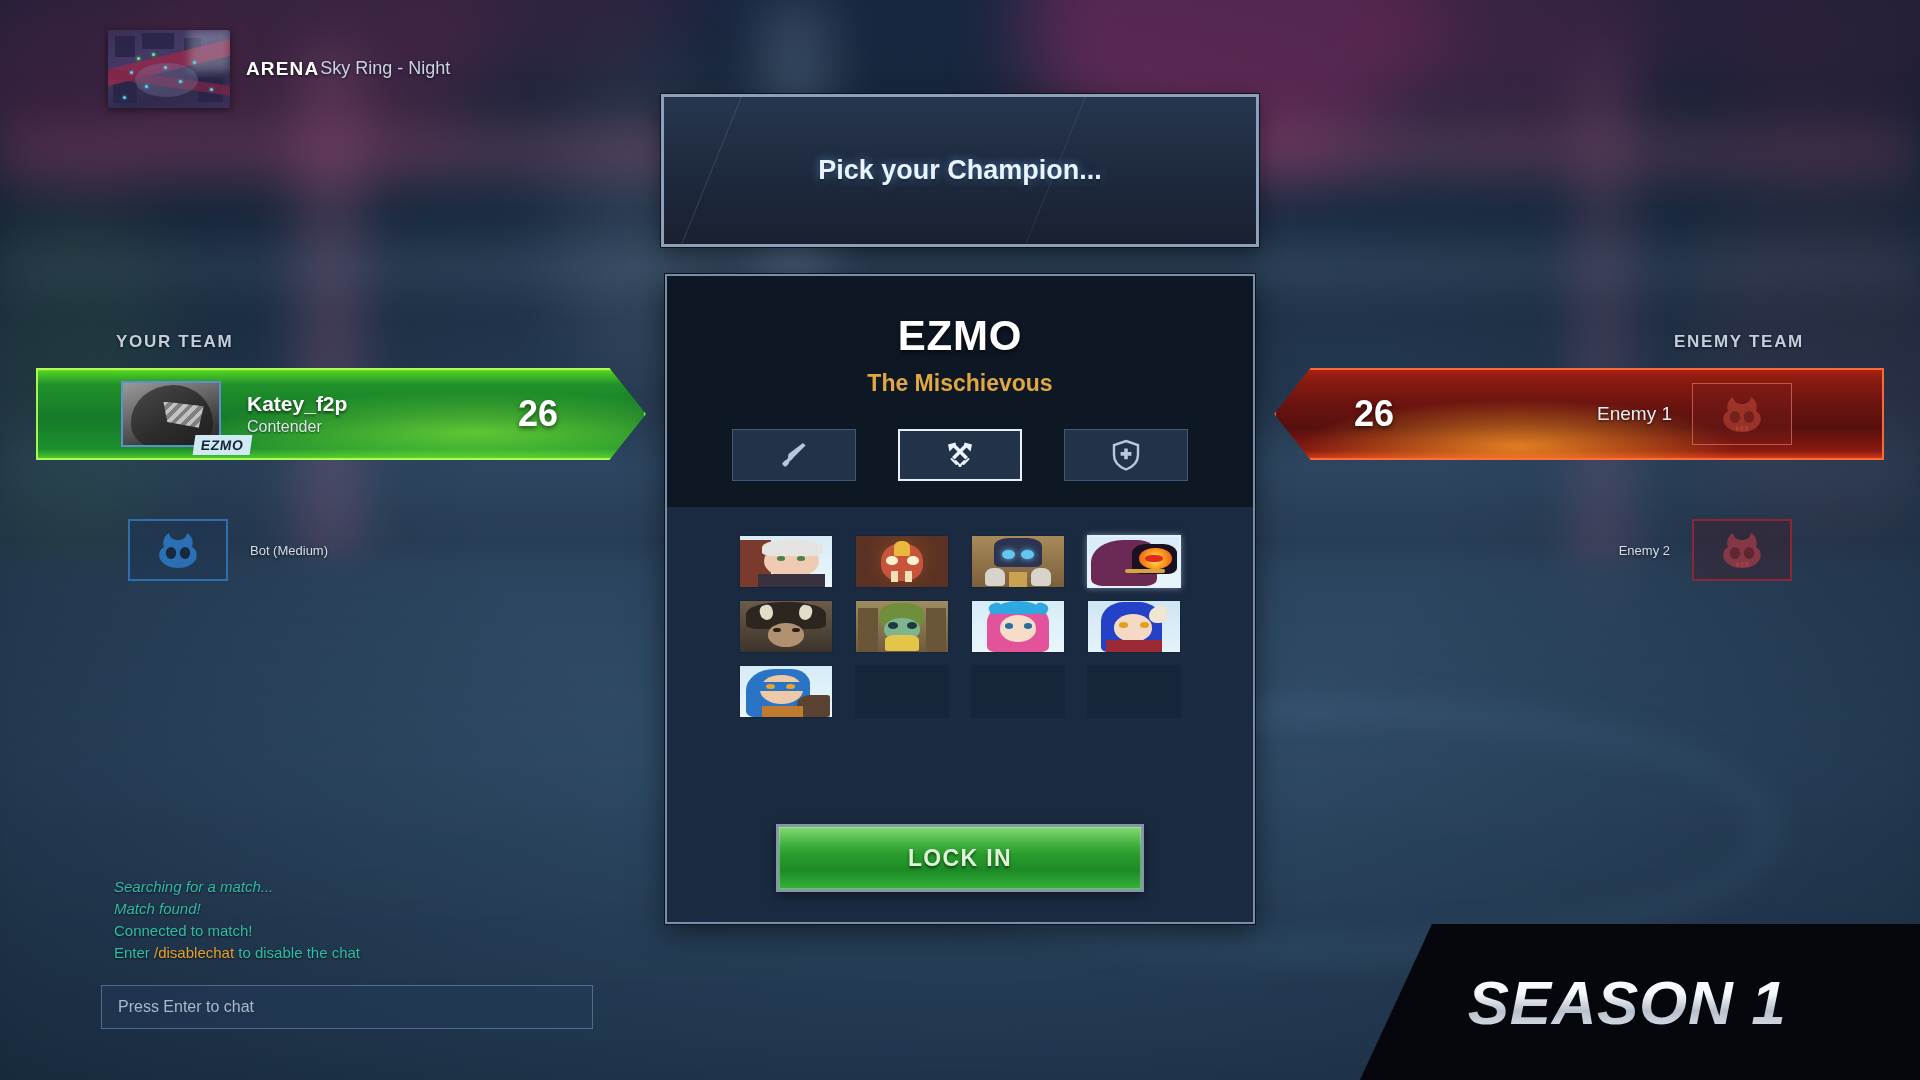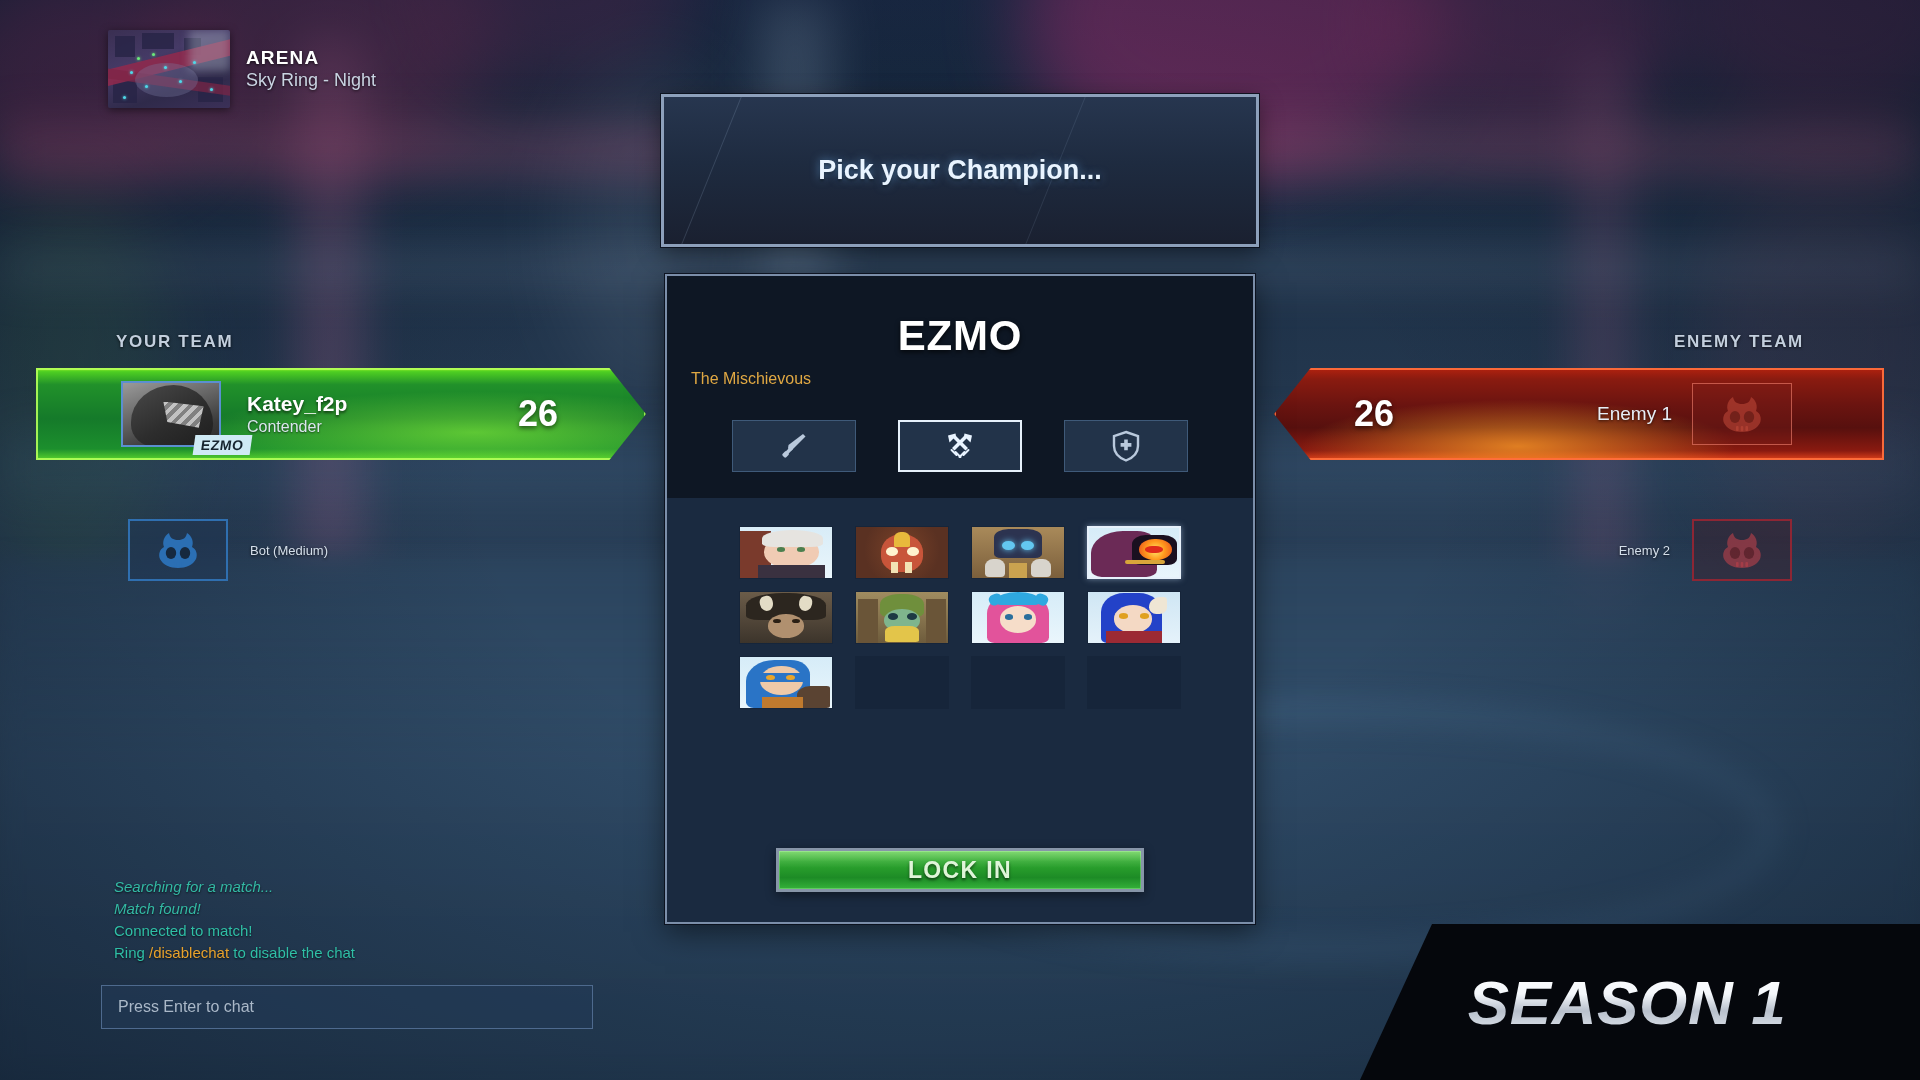--- a/index.html
+++ b/index.html
@@ -107,21 +107,21 @@
   }
   #map-thumb .mt-dot {
     position:absolute; width:3px; height:3px; border-radius:50%;
     background:#4fd8e8; box-shadow:0 0 3px #4fd8e8;
   }
   #map-thumb .mt-dotg { background:#6ce87a; box-shadow:0 0 3px #6ce87a; }
   #map-thumb .mt-fog {
     position:absolute; right:0; top:0; width:34%; height:52%;
     background:rgba(190,200,215,.35); filter: blur(4px);
   }
-  #map-text { display:flex; flex-direction:column; gap:1px; }
+  #map-text { display:flex; flex-direction:row; gap:1px; }
   #map-mode {
     font-size: 19px; font-weight: 700; letter-spacing: .06em;
     color: #ffffff; text-shadow: 0 1px 3px rgba(0,0,0,.7);
   }
   #map-name {
     font-size: 18px; font-weight: 400;
     color: #c9d4e2; text-shadow: 0 1px 3px rgba(0,0,0,.7);
   }
 
   
@@ -164,23 +164,23 @@
     flex: 0 0 auto;
   }
   #champ-name {
     text-align: center;
     font-size: 42px; font-weight: 700;
     letter-spacing: .02em;
     color: #ffffff;
     text-shadow: 0 2px 5px rgba(0,0,0,.7);
   }
   #champ-title {
-    text-align: left;
+    text-align: center;
     margin-top: 10px;
-    font-size: 16px; font-weight: 400;
+    font-size: 23px; font-weight: 700;
     color: #e0a843;
   }
   #role-row {
     margin-top: 32px;
     display: flex; justify-content: center; gap: 42px;
   }
   .role-btn {
     width: 124px; height: 52px;
     background: #223349;
     border: 1px solid #3f5a79;
@@ -224,21 +224,21 @@
   }
   .pt-face { position:absolute; border-radius:50%; }
   .pt-rect { position:absolute; }
 
   #lockin-wrap {
     flex: 0 0 auto;
     display: flex; justify-content: center;
     padding: 28px 0 30px;
   }
   #lockin-btn {
-    width: 368px; height: 44px;
+    width: 368px; height: 68px;
     background: linear-gradient(180deg,#5fcf4b 0%,#2fa82f 28%,#1d8b26 70%,#35b23a 100%);
     border: 3px solid #8795a8;
     box-shadow: inset 0 0 0 1px rgba(180,255,170,.35), 0 3px 10px rgba(0,0,0,.45);
     display:flex; align-items:center; justify-content:center;
     position: relative; overflow: hidden;
     cursor: pointer;
   }
   #lockin-btn::after {
     content:""; position:absolute; left:0; right:0; top:0; height:45%;
     background: linear-gradient(180deg, rgba(255,255,255,.22), rgba(255,255,255,0));
@@ -742,21 +742,21 @@
           </g>
         </svg>
       </span>
     </div>
   </div>
 
   <div id="chat-log">
     <div class="chat-line italic">Searching for a match...</div>
     <div class="chat-line italic">Match found!</div>
     <div class="chat-line">Connected to match!</div>
-    <div class="chat-line"><span>Ring </span><span class="chat-cmd">/disablechat</span><span> to disable the chat</span></div>
+    <div class="chat-line"><span>Enter </span><span class="chat-cmd">/disablechat</span><span> to disable the chat</span></div>
   </div>
 
   <div id="chat-input">
     <span id="chat-placeholder">Press Enter to chat</span>
   </div>
 
   <div id="season-banner">
     <div id="season-text">SEASON 1</div>
   </div>
 

